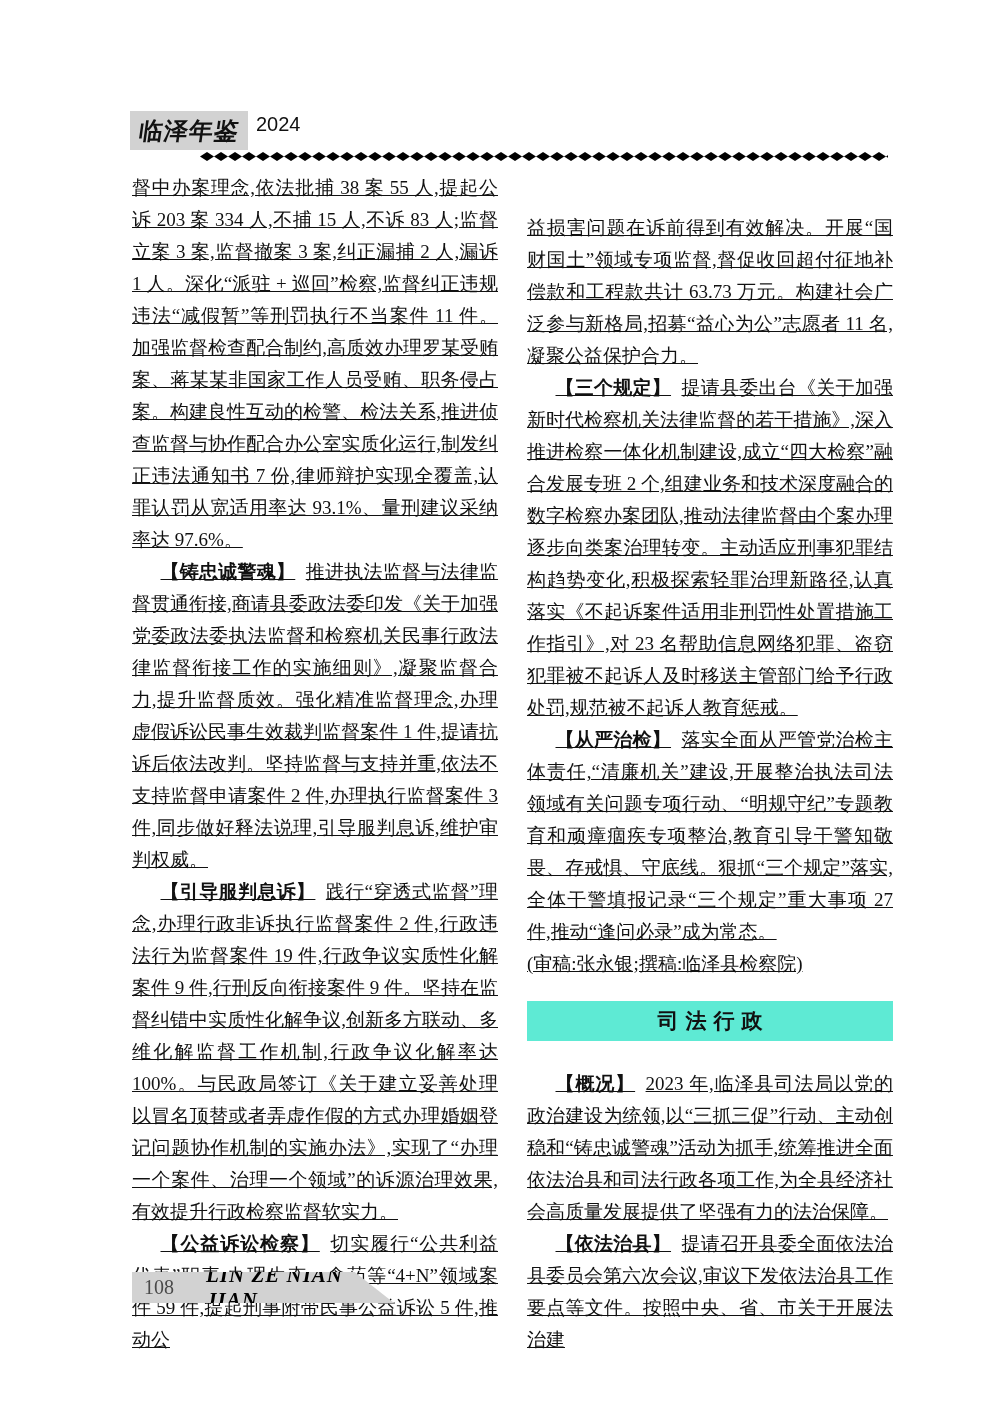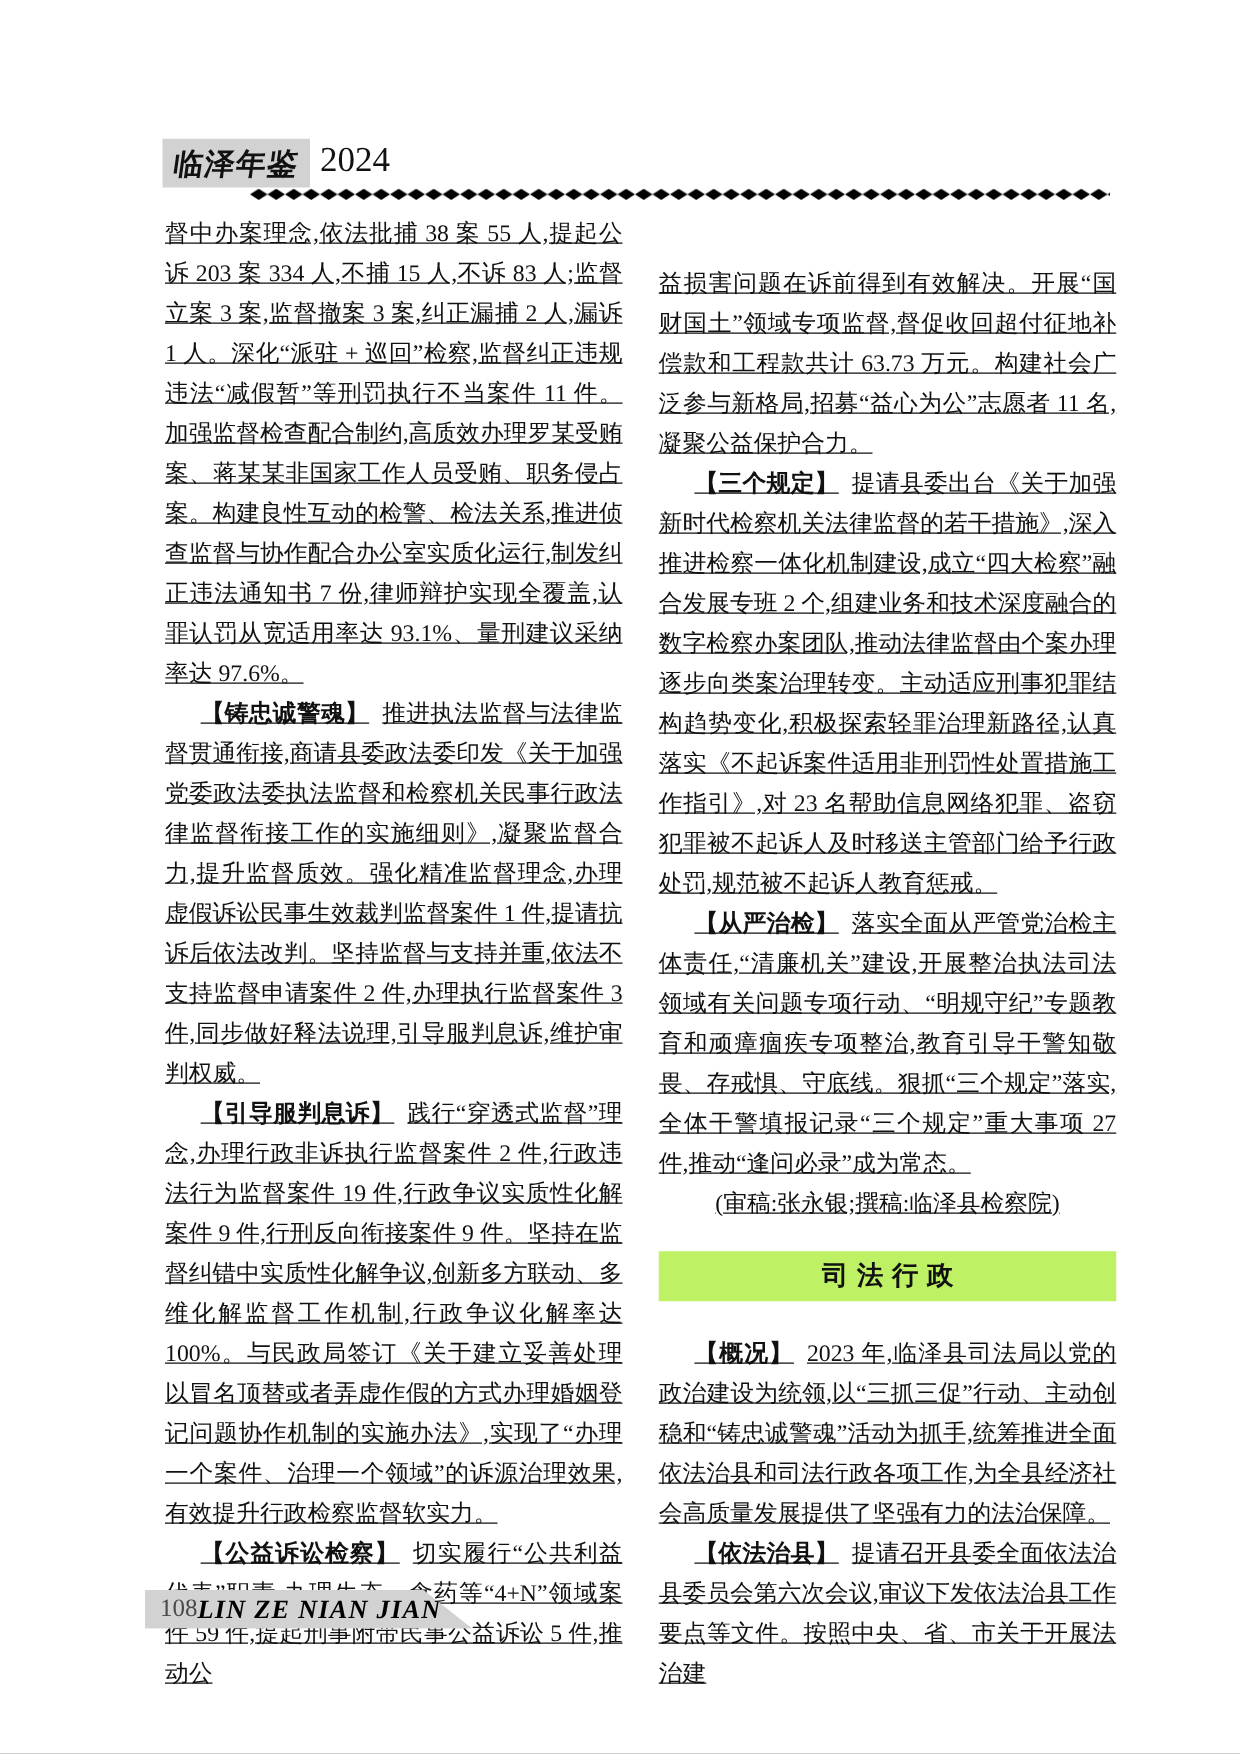--- a/index.html
+++ b/index.html
@@ -11,52 +11,52 @@
   
   .logo-box{
     position:absolute;left:130px;top:111px;width:118px;height:39px;
     background:#d2d2d2;display:flex;align-items:center;justify-content:center;
   }
   .logo-text{
     font-weight:bold;font-size:24px;transform:skewX(-8deg);
     font-family:"Liberation Serif",serif;letter-spacing:1px;
   }
   .year{
-    position:absolute;left:256px;top:113px;font-size:28px;
-    font-family:Liberation Serif, serif;color:#111;
+    position:absolute;left:256px;top:113px;font-size:20px;
+    font-family:Liberation Sans, sans-serif;color:#111;
   }
   .zigzag{position:absolute;left:200px;top:147px;width:688px;height:9px;}
   
   .col{
     position:absolute;top:172px;width:366px;
     font-size:19px;line-height:32px;text-align:justify;
   }
   .col-left{left:132px;}
   .col-right{left:527px;margin-top:40px;}
   .para{margin:0;text-indent:1.5em;text-decoration:underline;}
   .para.no-indent{text-indent:0;}
   .phead{
     font-family:"Liberation Sans","DejaVu Sans",sans-serif;
     font-weight:bold;margin-right:0.55em;
   }
   .attribution{
-    margin:0;text-align:center;text-indent:0;font-size:19px;
+    margin:0;text-align:left;text-indent:0;font-size:19px;
   }
   .section-bar{
-    margin:21px 0 27px 0;height:40px;background:#bef264;
+    margin:21px 0 27px 0;height:40px;background:#5eead4;
     display:flex;align-items:center;justify-content:center;
     font-family:"Liberation Sans","DejaVu Sans",sans-serif;
     font-weight:bold;font-size:21px;letter-spacing:7px;text-indent:7px;
   }
   
   .footer-banner{
-    position:absolute;left:116px;top:1272px;width:262px;height:31px;
+    position:absolute;left:132px;top:1272px;width:262px;height:31px;
     background:#d2d2d2;display:flex;align-items:center;
     clip-path:polygon(0 0,85% 0,100% 100%,0 100%);
-    padding-left:12px;box-sizing:border-box;gap:0;
+    padding-left:12px;box-sizing:border-box;gap:32px;
   }
   .page-number{font-size:20px;color:#4a4a4a;font-family:"Liberation Serif",serif;}
   .book-title{
     font-family:"Liberation Serif",serif;font-weight:bold;font-style:italic;
     font-size:21px;letter-spacing:1px;color:#000;
   }
 </style>
 </head>
 <body>
 

